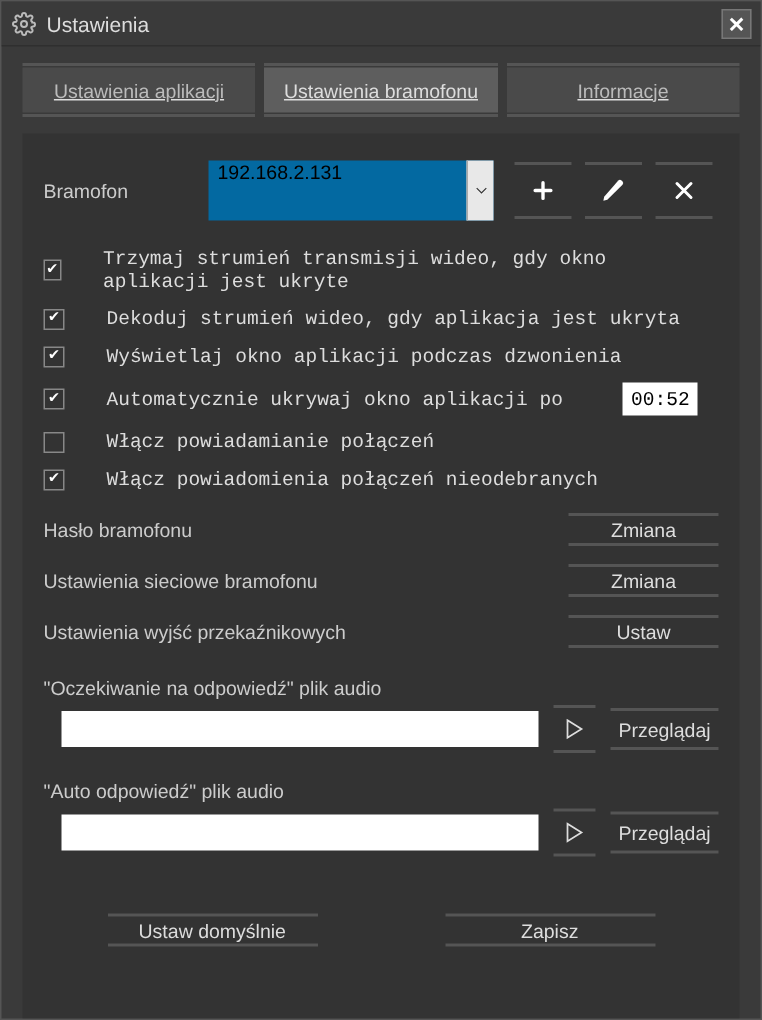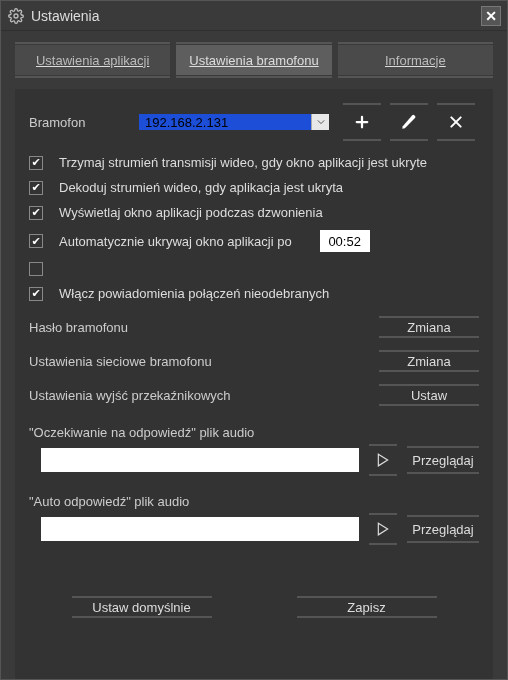--- a/index.html
+++ b/index.html
@@ -61,23 +61,23 @@
     min-height: 590px;
     position:relative;
   }
   
   .toprow {
     display:flex; align-items:center; gap:10px; margin-bottom:18px;
   }
   .toprow .label { width:100px; color:#ccc; }
   .dropdown {
     position:relative;
-    width:190px; height:16px;
-    background:#1d4ed8; color:#000;
-    display:flex; align-items:center;
+    width:190px; height:40px;
+    background:#0369a1; color:#000;
+    display:flex; align-items:flex-start;
     padding: 0 22px 0 6px;
     font-size:13px;
   }
   .dropdown .arrowbtn {
     position:absolute; right:0; top:0; bottom:0;
     width:18px;
     background:#e8e8e8;
     border-left:1px solid #aaa;
     display:flex; align-items:center; justify-content:center;
   }
@@ -98,22 +98,23 @@
   }
   .line-wrap::before { top:-4px; }
   .line-wrap::after { bottom:-4px; }
   .iconcontainer {
     flex:1;
     display:flex;
     justify-content:space-around;
   }
   
   .checkrow {
-    display:flex; align-items:center; gap:16px;
+    display:flex; align-items:center; gap:28px;
     margin: 10px 0;
+    font-family: Liberation Mono, monospace;
   }
   .checkbox {
     width:14px; height:14px;
     border:1px solid #888;
     display:inline-flex; align-items:center; justify-content:center;
     background:#333;
     cursor:pointer;
   }
   .checkbox.checked::after {
     content:"✔";
@@ -158,21 +159,21 @@
   }
   .playbtn {
     width:28px; height:24px;
     display:flex; align-items:center; justify-content:center;
     color:#eee; cursor:pointer;
   }
   .browsetext { width:72px; text-align:center; cursor:pointer; }
 
   .footer {
     display:flex; justify-content:space-around;
-    margin-top:58px;
+    margin-top:45px;
   }
   svg { display:block; }
 </style>
 </head>
 <body>
 
 <div class="titlebar">
   <span class="icon">
     <svg width="16" height="16" viewBox="0 0 24 24" fill="none" stroke="#bbb" stroke-width="2">
       <circle cx="12" cy="12" r="3"></circle>
@@ -246,20 +247,21 @@
     <span class="checkbox checked"></span>
     <span class="text">Wyświetlaj okno aplikacji podczas dzwonienia</span>
   </div>
   <div class="checkrow">
     <span class="checkbox checked"></span>
     <span class="text">Automatycznie ukrywaj okno aplikacji po</span>
     <span class="timebox">00:52</span>
   </div>
   <div class="checkrow">
     <span class="checkbox"></span>
+    <span class="text">Włącz powiadamianie połączeń</span>
   </div>
   <div class="checkrow">
     <span class="checkbox checked"></span>
     <span class="text">Włącz powiadomienia połączeń nieodebranych</span>
   </div>
 
   <div class="settingrow">
     <span class="label">Hasło bramofonu</span>
     <div class="btn btn-line">
         <span>Zmiana</span>

